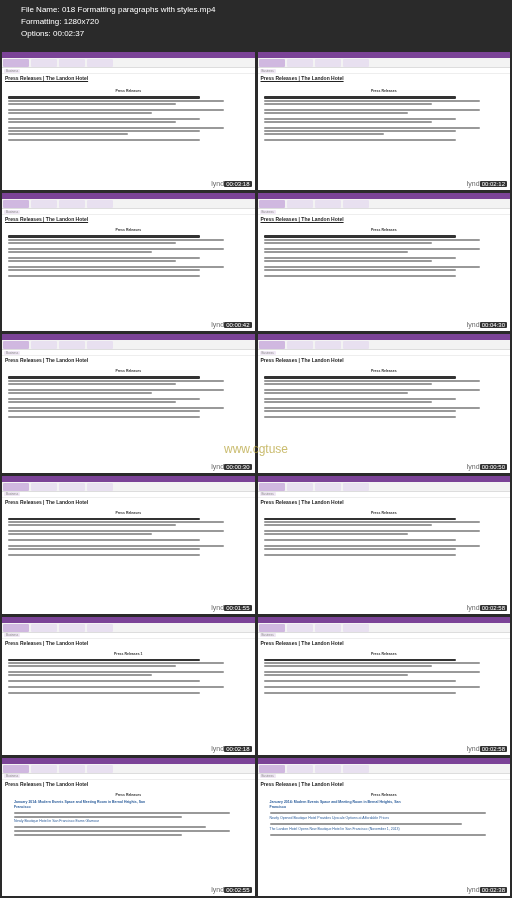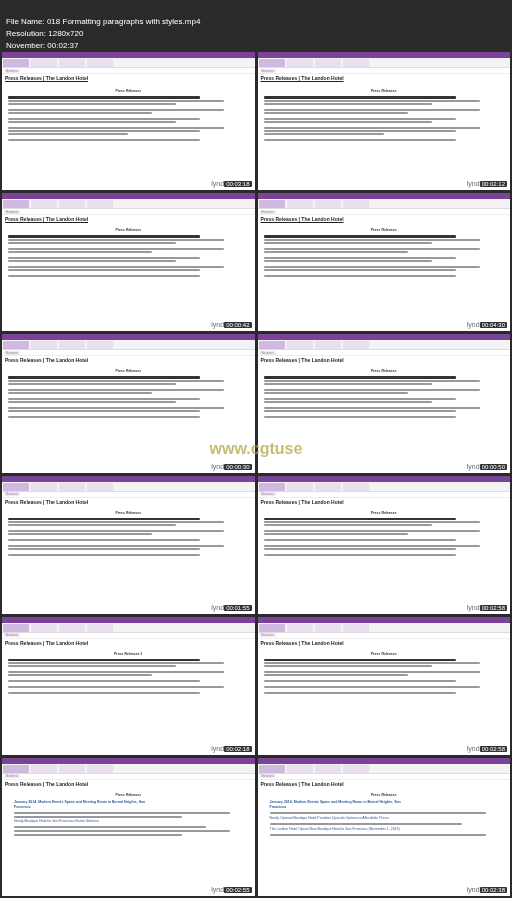--- a/index.html
+++ b/index.html
@@ -1,17 +1,17 @@
 <!DOCTYPE html>
 <html><head>
 <meta charset="utf-8">
 <style>
 *{margin:0;padding:0;box-sizing:border-box}
 body{width:512px;height:898px;background:#2a2a2a;font-family:Arial,sans-serif;position:relative;overflow:hidden}
-.header{position:absolute;top:12px;left:0;right:0;padding:4px 6px;color:#fff;font-size:8px;z-index:10}
+.header{position:absolute;top:0;left:0;right:0;padding:4px 21px;color:#fff;font-size:8px;z-index:10}
 .header-line{line-height:12px}
 .mpc-logo{position:absolute;top:2px;right:6px;font-size:20px;font-weight:bold;color:rgba(255,255,255,0.5);letter-spacing:1px}
 .grid{position:absolute;top:52px;left:2px;right:2px;bottom:2px;display:grid;grid-template-columns:1fr 1fr;grid-template-rows:repeat(6,1fr);gap:3px}
 .thumb{background:#fff;position:relative;overflow:hidden;display:flex;flex-direction:column}
 .titlebar{height:6px;background:#7b4397}
 .ribbon{height:10px;background:#f3f3f3;border-bottom:1px solid #ddd;display:flex}
 .rtab{width:26px;height:8px;margin:1px;background:#e8e0f0;border-radius:1px}
 .rtab.active{background:#d0b8e0}
 .breadcrumb{height:6px;background:#fff;border-bottom:1px solid #eee;font-size:3px;color:#888;padding:1px 2px;display:flex;align-items:center}
 .bc-item{background:#f0e8f5;padding:0 2px;margin-right:1px;border-radius:1px}
@@ -23,31 +23,31 @@
 .line{height:2px;background:#999;margin-bottom:1px;border-radius:1px}
 .line.w90{width:90%}
 .line.w80{width:80%}
 .line.w70{width:70%}
 .line.w60{width:60%}
 .line.w50{width:50%}
 .line.dark{background:#333;height:2.5px}
 .watermark{position:absolute;bottom:3px;right:3px;font-size:7px;color:#999}
 .watermark .brand{color:#666}
 .watermark .time{background:#333;color:#fff;padding:0 2px;border-radius:1px;font-size:6px}
-.url-overlay{position:absolute;top:50%;left:50%;transform:translate(-50%,-50%);font-size:16px;color:rgba(180,160,50,0.7);font-weight:bold;z-index:20;pointer-events:none;white-space:nowrap}
+.url-overlay{position:absolute;top:50%;left:50%;transform:translate(-50%,-50%);font-size:12px;color:rgba(180,160,50,0.7);font-weight:normal;z-index:20;pointer-events:none;white-space:nowrap}
 .link-text{color:#2a5c9a;font-size:3.5px;padding:0 6px;line-height:5px}
 .link-text.bold{font-weight:bold}
 </style>
 </head>
 <body>
 
 <div class="header">
   <div class="header-line"><span>File Name:</span> <span>018 Formatting paragraphs with styles.mp4</span></div>
-  <div class="header-line"><span>Resolution:</span> <span>1280x720</span></div>
-  <div class="header-line"><span>November:</span> <span>00:02:37</span></div>
+  <div class="header-line"><span>Formatting:</span> <span>1280x720</span></div>
+  <div class="header-line"><span>Options:</span> <span>00:02:37</span></div>
 </div>
 
 <div class="url-overlay">www.cgtuse</div>
 
 <div class="grid">
 
   <div class="thumb">
     <div class="titlebar"></div>
     <div class="ribbon">
         <div class="rtab active"></div>

